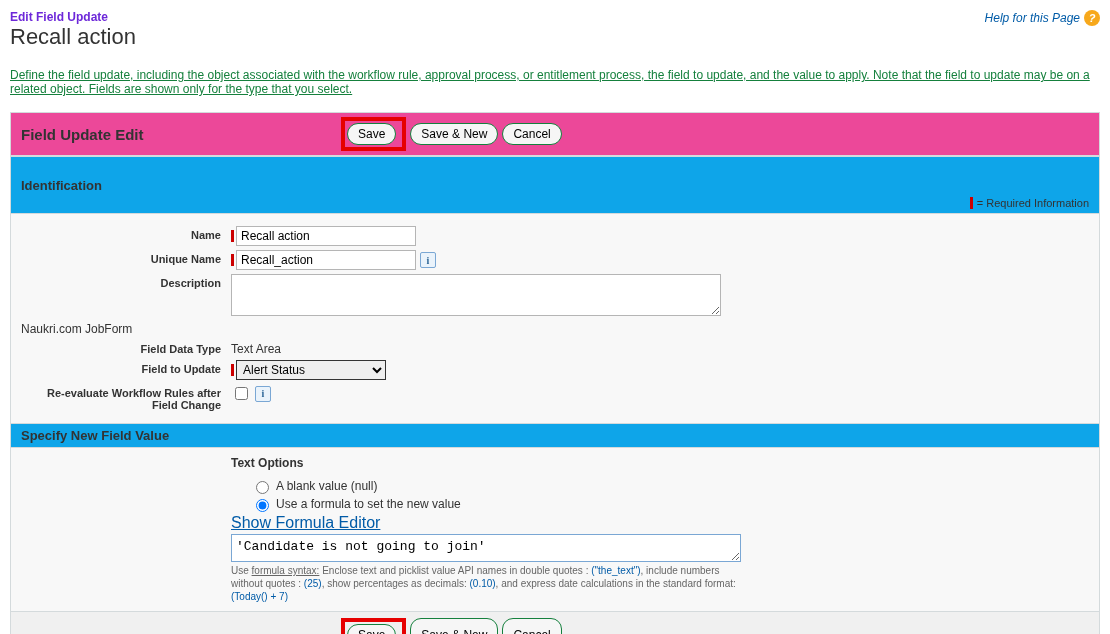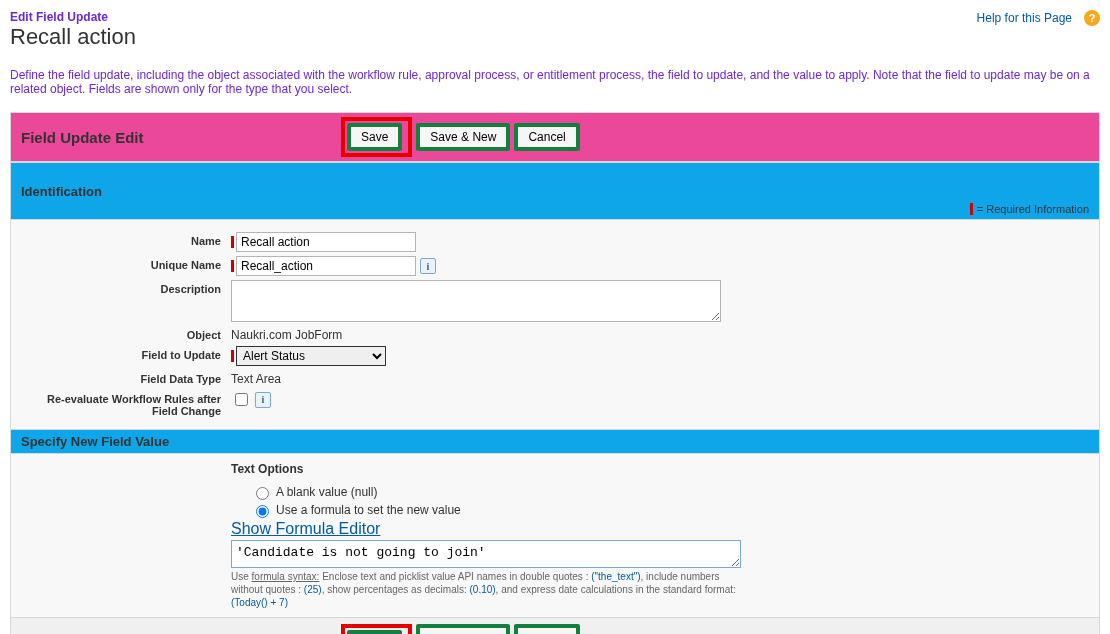--- a/index.html
+++ b/index.html
@@ -24,60 +24,62 @@
   }
   .page-title {
     font-size: 22px;
     color: #333;
     margin: 0 0 8px 0;
     font-weight: normal;
   }
   .help-link {
     display: flex;
     align-items: center;
-    gap: 12px;
-    font-size: 12px;
+    gap: 4px;
+    font-size: 12px;
+    font-style: italic;
   }
   .help-icon {
     width: 16px;
     height: 16px;
     border-radius: 50%;
     background: #f7a81b;
     color: #fff;
     display: inline-flex;
     align-items: center;
     justify-content: center;
     font-weight: bold;
     font-size: 11px;
   }
   .intro {
     font-size: 12px;
-    color: #6d28d9;
+    color: #15803d;
     margin: 10px 0 16px 0;
+    text-decoration: underline;
   }
   .panel {
     border: 1px solid #d4dadc;
     background: #f8f8f8;
   }
   .panel-header {
     display: flex;
     align-items: center;
     padding: 4px 10px;
     border-bottom: 1px solid #d4dadc;
     background: #ec4899;
   }
   .panel-header-title {
     font-size: 15px;
     font-weight: bold;
     flex: 0 0 320px;
   }
   .btn {
     background: #f6f6f6;
-    border: 4px solid #15803d;
-    border-radius: 2px;
+    border: 1px solid #15803d;
+    border-radius: 11px;
     padding: 3px 10px;
     font-size: 12px;
     cursor: pointer;
     margin-right: 4px;
   }
   .highlight-box {
     border: 4px solid #e60000;
     padding: 2px;
     display: inline-block;
     margin-right: 4px;
@@ -288,42 +290,41 @@
     </div>
 
     <div class="field-row">
       <div class="field-label">Description</div>
       <div class="field-value">
         <textarea class="desc" style=""></textarea>
       </div>
     </div>
 
     <div class="field-row">
-      <div class="field-label">Object</div>
       <div class="field-value">
         <span class="static-text">Naukri.com JobForm</span>
+      </div>
+    </div>
+
+    <div class="field-row">
+      <div class="field-label">Field Data Type</div>
+      <div class="field-value">
+        <span class="static-text">Text Area</span>
       </div>
     </div>
 
     <div class="field-row">
       <div class="field-label">Field to Update</div>
       <div class="field-value">
         <span class="req-input-wrap">
           <span class="req-bar"></span>
           <select>
             <option>Alert Status</option>
           </select>
         </span>
-      </div>
-    </div>
-
-    <div class="field-row">
-      <div class="field-label">Field Data Type</div>
-      <div class="field-value">
-        <span class="static-text">Text Area</span>
       </div>
     </div>
 
     <div class="field-row">
       <div class="field-label">Re-evaluate Workflow Rules after Field Change</div>
       <div class="field-value">
         <input type="checkbox" style="">
         <span class="info-icon">i</span>
       </div>
     </div>

